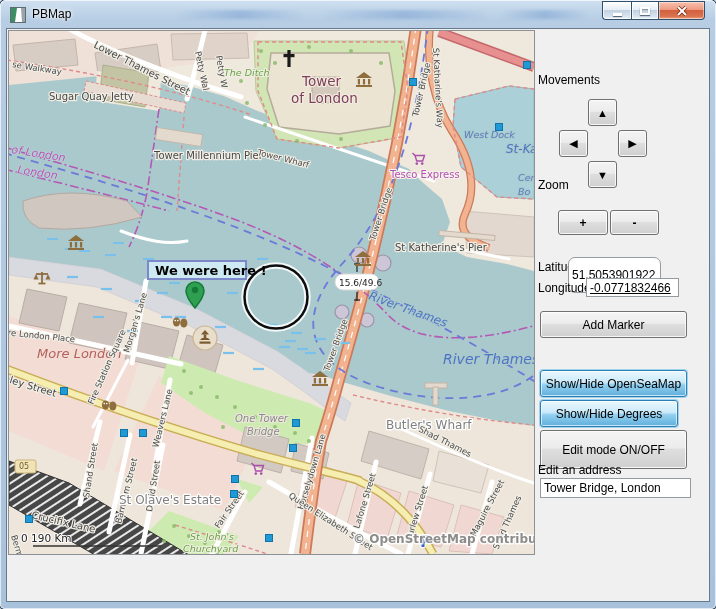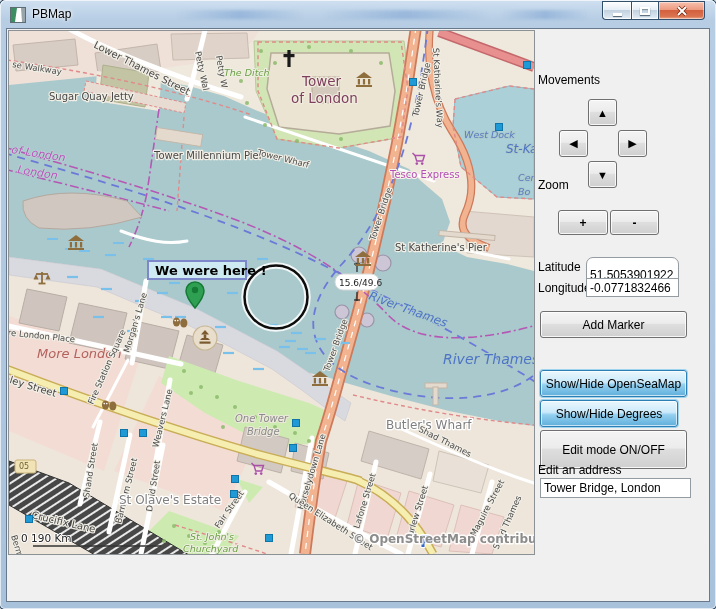--- a/index.html
+++ b/index.html
@@ -463,23 +463,23 @@
       </div>
     <div class="btn arrow" style="left:581px;top:132px;width:29px;height:27px">
         <span>▼</span>
       </div>
 
     <span class="slbl" style="left:531px;top:149px">Zoom</span>
     <div class="btn" style="left:551px;top:181px;width:50px;height:25px;font-weight:bold">+</div>
     <div class="btn" style="left:603px;top:181px;width:49px;height:25px;font-weight:bold">-</div>
 
     <span class="slbl" style="left:531px;top:231px">Latitude</span>
-    <input class="tb" style="left: 579px; top: 228px; width: 93px; height: 36px; border-radius: 7px;" value="51.5053901922">
+    <input class="tb" style="left: 561px; top: 228px; width: 93px; height: 36px; border-radius: 7px;" value="51.5053901922">
     <span class="slbl" style="left:531px;top:252px">Longitude</span>
-    <input class="tb" style="left: 579px; top: 249px; width: 93px; height: 19px;" value="-0.0771832466">
+    <input class="tb" style="left: 579px; top: 249px; width: 93px; height: 19px; text-decoration: underline;" value="-0.0771832466">
 
     <div class="btn" style="left:533px;top:282px;width:147px;height:27px">Add Marker</div>
     <div class="btn blue" style="left:533px;top:341px;width:147px;height:27px">Show/Hide OpenSeaMap</div>
     <div class="btn blue" style="left:533px;top:371px;width:138px;height:27px">Show/Hide Degrees</div>
     <div class="btn" style="left:533px;top:401px;width:147px;height:39px">Edit mode ON/OFF</div>
 
     <span class="slbl" style="left:531px;top:434px">Edit an address</span>
     <input class="tb" style="left: 533px; top: 449px; width: 151px; height: 20px;" value="Tower Bridge, London">
   </div>
 </div>

